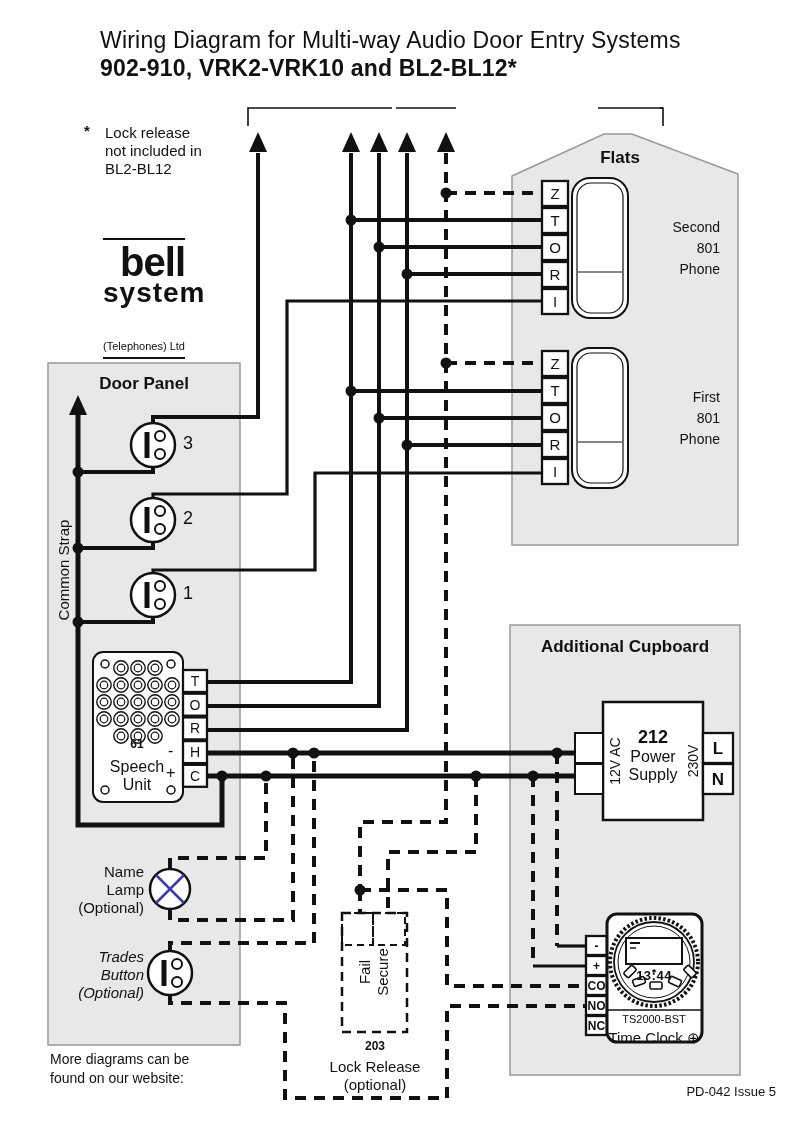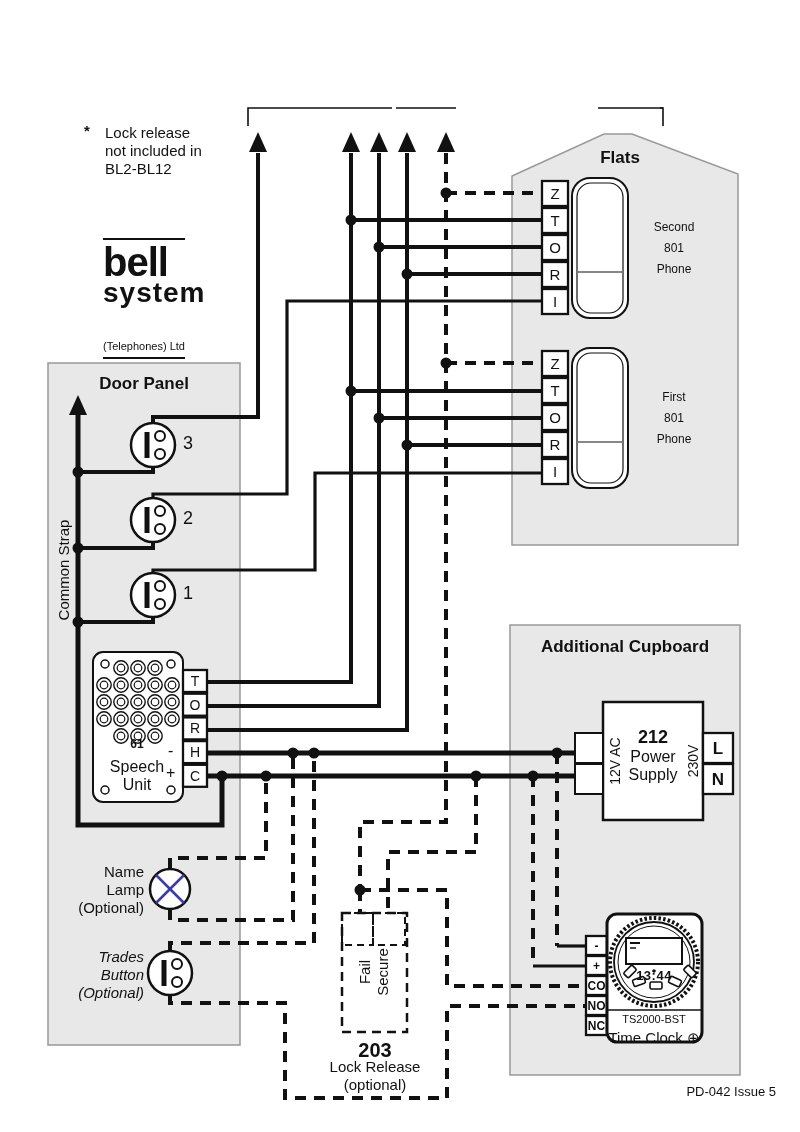--- a/index.html
+++ b/index.html
@@ -5,34 +5,34 @@
   html,body{margin:0;padding:0;background:#fff;}
   .page{position:relative;width:800px;height:1132px;background:#ffffff;
         font-family:"Liberation Sans",sans-serif;color:#111;overflow:hidden;}
   .abs{position:absolute;}
   .c{text-align:center;}
   .r{text-align:right;}
   .b{font-weight:bold;}
   .t-title{font-size:23px;letter-spacing:.2px;}
   .t-note{font-size:15px;line-height:18px;}
   .t-boxtitle{font-size:17px;font-weight:bold;}
-  .t-label{font-size:12px;line-height:21px;}
+  .t-label{font-size:14px;line-height:21px;text-align:right;}
   .t-small{font-size:15px;line-height:18px;}
   .rot{transform:rotate(-90deg);}
   svg{position:absolute;left:0;top:0;}
   svg text{font-family:"Liberation Sans",sans-serif;}
   .w  {stroke:#111;stroke-width:4;fill:none;}
   .wt {stroke:#111;stroke-width:5;fill:none;}
   .wi {stroke:#111;stroke-width:3.2;fill:none;}
   .wd {stroke:#111;stroke-width:4;fill:none;stroke-dasharray:11 8;}
   .wd2{stroke:#111;stroke-width:2;fill:none;stroke-dasharray:7 5;}
   .thin{stroke:#111;stroke-width:1.6;fill:none;}
   .gray{fill:#e8e8e8;stroke:#999;stroke-width:1.5;}
   .whitebox{fill:#fff;stroke:#111;}
-  .logo{border-top:2px solid #111;border-bottom:2px solid #111;padding:2px 0 4px 0;text-align:left;}
+  .logo{border-top:2px solid #111;border-bottom:2px solid #111;padding:2px 0 4px 0;text-align:right;}
   .logo .l1{font-size:40px;font-weight:bold;line-height:40px;letter-spacing:-1px;}
   .logo .l2{font-size:28px;font-weight:bold;line-height:22px;letter-spacing:1px;}
   .logo .l3{font-size:11px;line-height:13px;margin-top:36px;}
 </style>
 </head>
 <body>
 
 <div class="page">
 
   <svg id="diagram-svg" width="800" height="1132" viewBox="0 0 800 1132">
@@ -259,20 +259,22 @@
           <line x1="607" y1="1010" x2="702" y2="1010" stroke="#111" stroke-width="1.5"></line>
         </g>
         <g>
           <rect x="342" y="913" width="65" height="119" fill="none" stroke="#111" stroke-width="2.5" stroke-dasharray="9 6"></rect>
           <rect x="342" y="913" width="31" height="32" fill="none" class="wd2"></rect>
           <rect x="373" y="913" width="32" height="32" fill="none" class="wd2"></rect>
         </g>
       </g>
     </svg>
 
+  <div class="abs t-title" style="left:100px;top:27px;width:640px;">Wiring Diagram for Multi-way Audio Door Entry Systems</div>
+  <div class="abs t-title b" style="left:100px;top:55px;width:640px;">902-910, VRK2-VRK10 and BL2-BL12*</div>
 
   <div class="abs t-note b" style="left:84px;top:122px;">*</div>
   <div class="abs t-note" style="left:105px;top:124px;width:130px;">
     <div>Lock release</div>
     <div>not included in</div>
     <div>BL2-BL12</div>
   </div>
 
   <div class="abs logo" style="left:103px;top:238px;width:82px;">
     <div class="l1">bell</div>
@@ -326,18 +328,22 @@
   <div class="abs c rot" style="left:658px;top:753px;width:70px;font-size:14px;">230V</div>
 
   <div class="abs c b" style="left:628px;top:968px;width:52px;font-size:13px;letter-spacing:.5px;">13:44</div>
   <div class="abs c" style="left:604px;top:1013px;width:100px;font-size:11px;">TS2000-BST</div>
   <div class="abs c" style="left:604px;top:1029px;width:100px;font-size:15px;">Time Clock ⊕</div>
 
   <div class="abs t-small c rot" style="left:329px;top:954px;width:90px;">
     <div>Fail</div>
     <div>Secure</div>
   </div>
-  <div class="abs c b" style="left:330px;top:1039px;width:90px;font-size:20px;">203</div>
+  <div class="abs c b" style="left:330px;top:1039px;width:90px;font-size:12px;">203</div>
   <div class="abs c" style="left:315px;top:1058px;width:120px;font-size:15px;">Lock Release</div>
   <div class="abs c" style="left:315px;top:1076px;width:120px;font-size:15px;">(optional)</div>
 
+  <div class="abs" style="left:50px;top:1050px;font-size:14px;line-height:19px;">
+    <div>More diagrams can be</div>
+    <div>found on our website:</div>
+  </div>
   <div class="abs r" style="left:640px;top:1084px;width:136px;font-size:13px;">PD-042 Issue 5</div>
 </div>
 
 </body></html>

